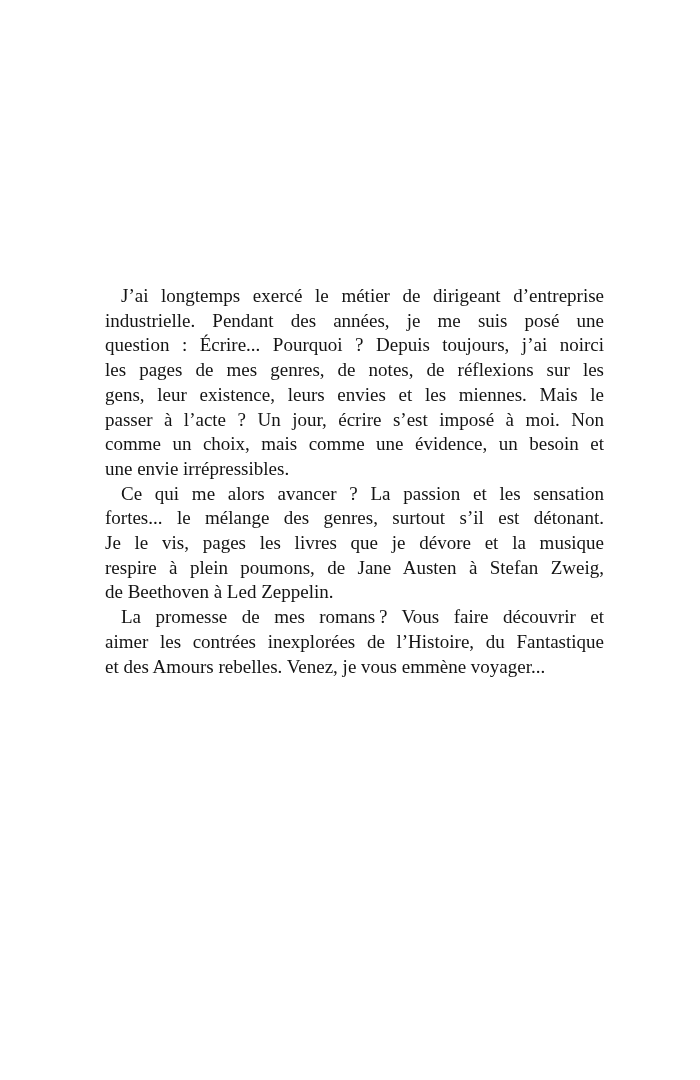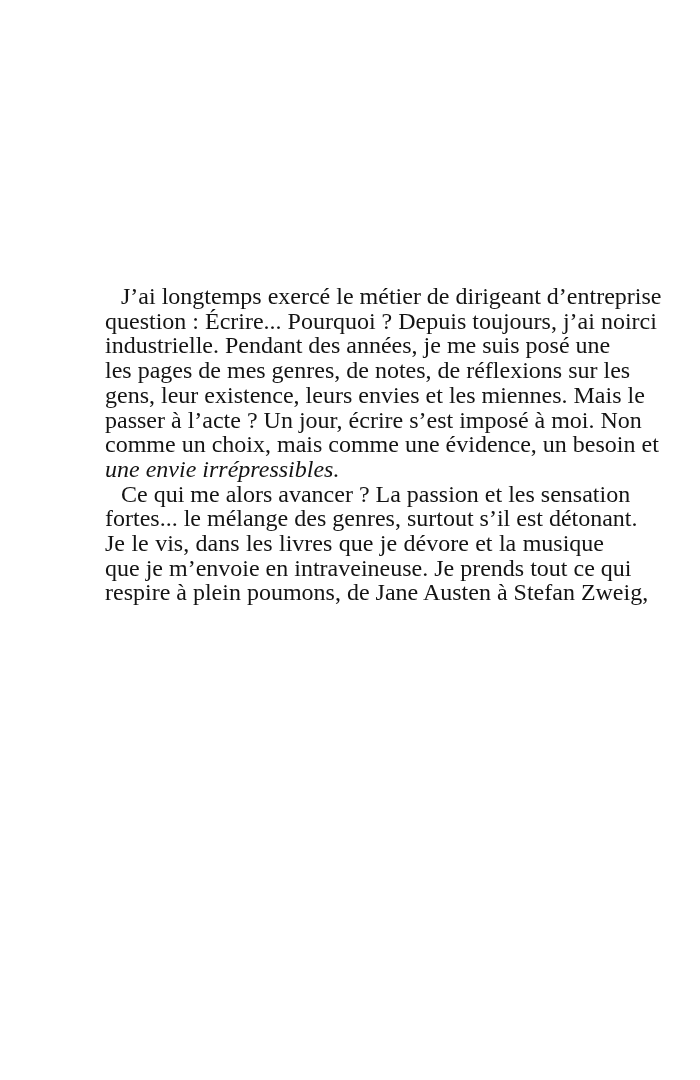--- a/index.html
+++ b/index.html
@@ -17,62 +17,66 @@
     width: 700px;
     height: 1080px;
     background: #ffffff;
   }
   .text-block {
     position: absolute;
     left: 105px;
     top: 284px;
     width: 499px;
     font-family: "Liberation Serif", "DejaVu Serif", serif;
-    font-size: 24px;
+    font-size: 19px;
     line-height: 24.7px;
     color: #141414;
     -webkit-font-smoothing: antialiased;
   }
   .paragraph {
     margin: 0;
     padding: 0;
   }
   .line {
     text-align: justify;
     text-align-last: justify;
     white-space: nowrap;
   }
   .line.first {
     text-indent: 16px;
   }
   .line.last {
     text-align-last: left;
-    font-style: italic;
   }
 </style>
 </head>
 <body>
 
 <div class="page">
   <div class="text-block">
 
     <div class="paragraph">
       <div class="line first">J’ai longtemps exercé le métier de dirigeant d’entreprise</div>
+      <div class="line">industrielle. Pendant des années, je me suis posé une</div>
       <div class="line">question : Écrire... Pourquoi ? Depuis toujours, j’ai noirci</div>
-      <div class="line">industrielle. Pendant des années, je me suis posé une</div>
       <div class="line">les pages de mes genres, de notes, de réflexions sur les</div>
       <div class="line">gens, leur existence, leurs envies et les miennes. Mais le</div>
       <div class="line">passer à l’acte ? Un jour, écrire s’est imposé à moi. Non</div>
       <div class="line">comme un choix, mais comme une évidence, un besoin et</div>
       <div class="line last">une envie irrépressibles.</div>
     </div>
 
     <div class="paragraph">
       <div class="line first">Ce qui me alors avancer ? La passion et les sensation</div>
       <div class="line">fortes... le mélange des genres, surtout s’il est détonant.</div>
-      <div class="line">Je le vis, dans les livres que je dévore et la musique</div>
-      <div class="line">que je m’envoie en intraveineuse. Je prends tout ce qui</div>
+      <div class="line">Je le vis, pages les livres que je dévore et la musique</div>
       <div class="line">respire à plein poumons, de Jane Austen à Stefan Zweig,</div>
+      <div class="line last">de Beethoven à Led Zeppelin.</div>
     </div>
 
+    <div class="paragraph">
+      <div class="line first">La promesse de mes romans ? Vous faire découvrir et</div>
+      <div class="line">aimer les contrées inexplorées de l’Histoire, du Fantastique</div>
+      <div class="line last">et des Amours rebelles. Venez, je vous emmène voyager...</div>
+    </div>
 
   </div>
 </div>
 
 </body></html>

